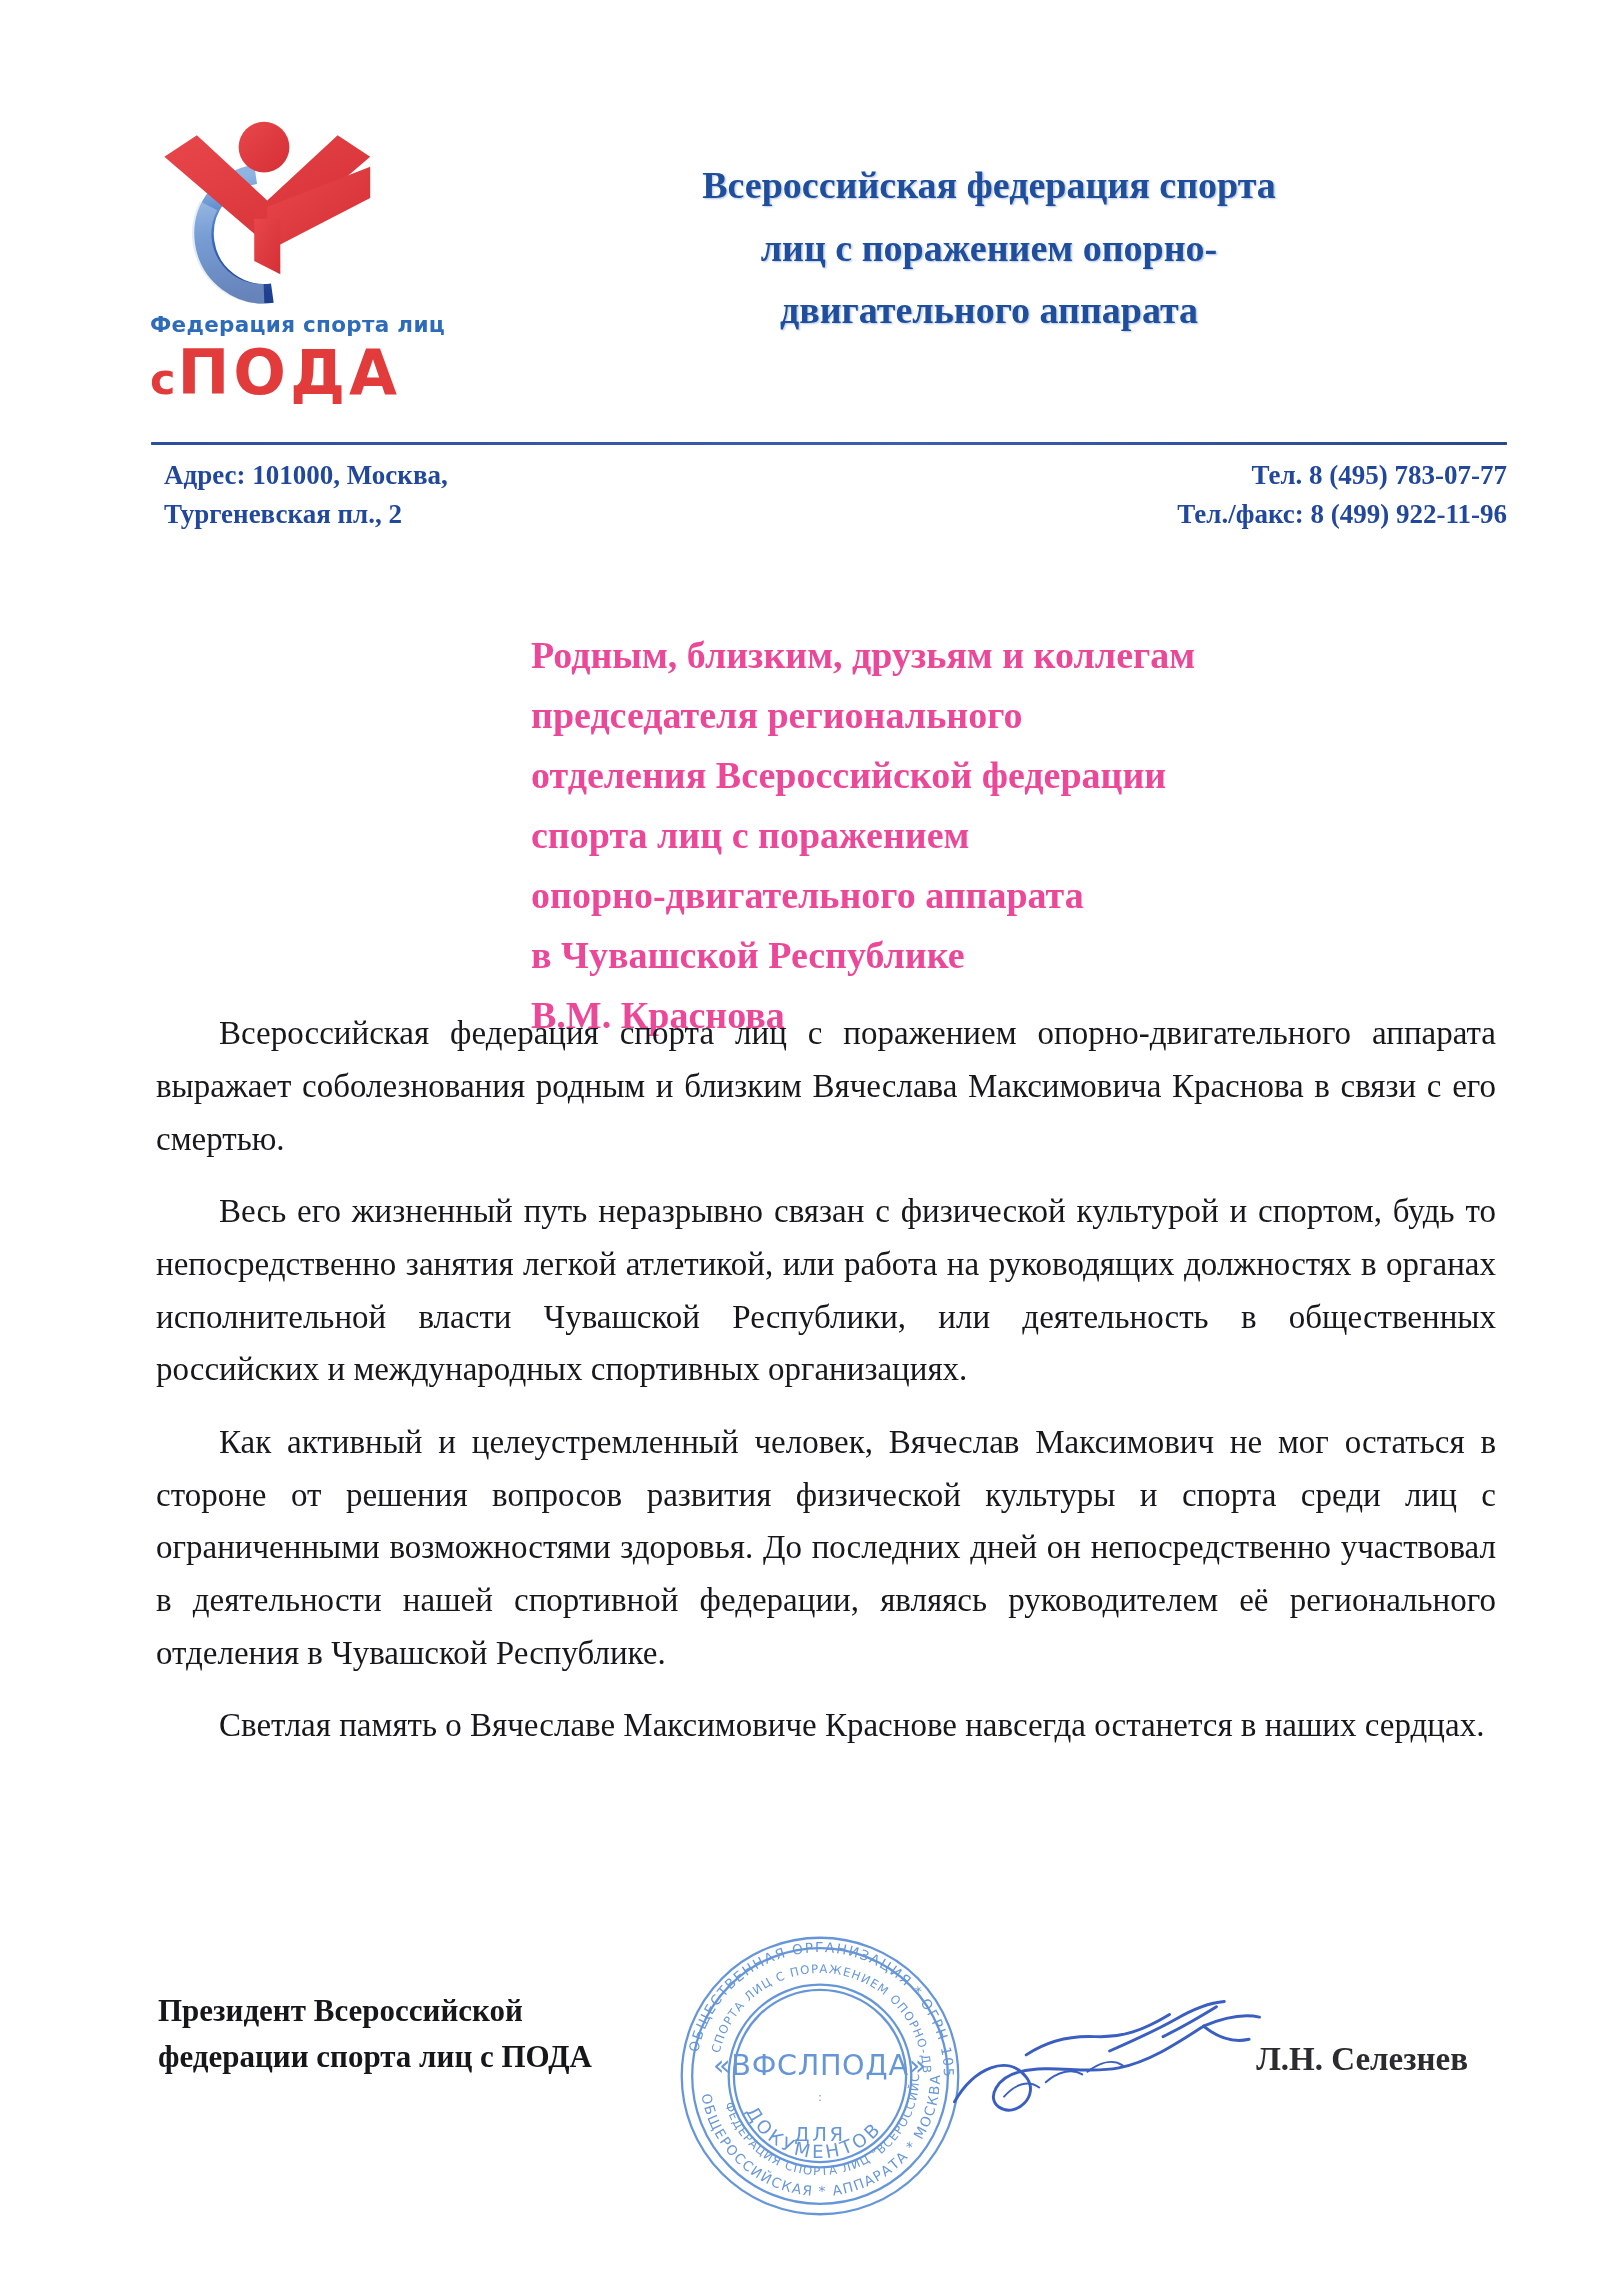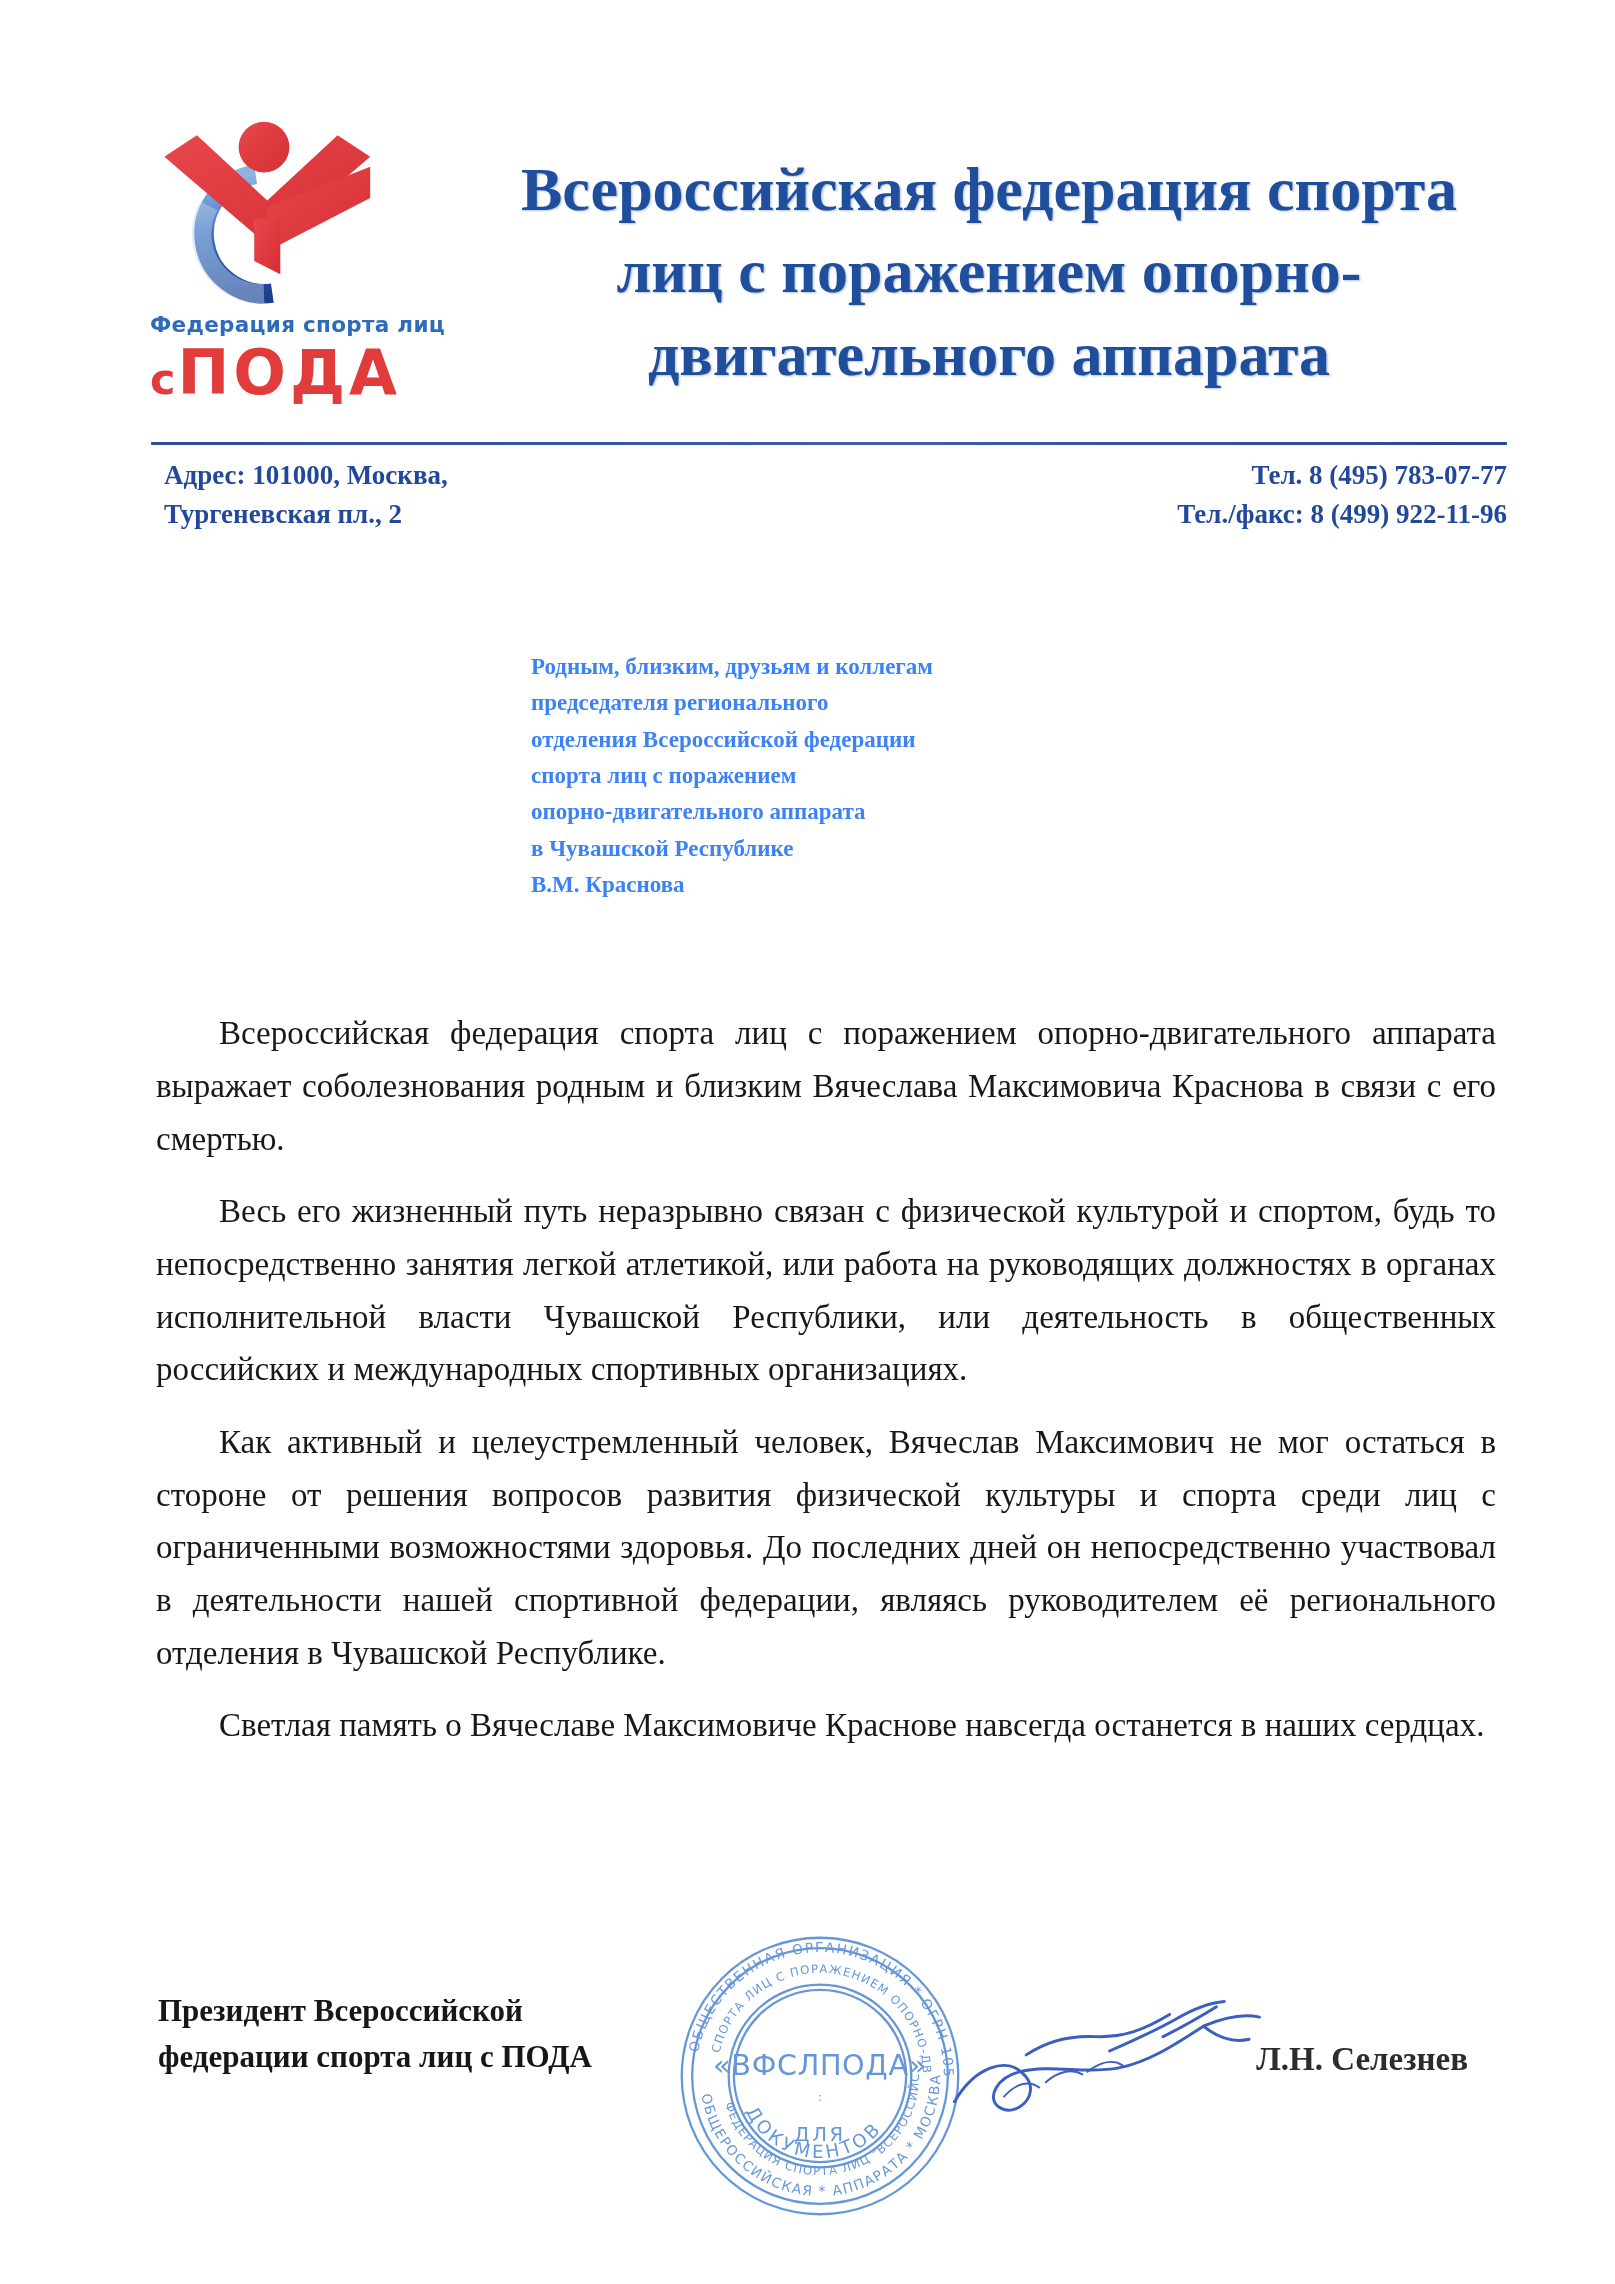--- a/index.html
+++ b/index.html
@@ -67,25 +67,25 @@
 
   .title-block {
     flex: 1 1 auto;
     padding-left: 13px;
     padding-top: 34px;
     text-align: center;
   }
   .org-title {
     font-family: "Liberation Serif", "DejaVu Serif", serif;
     font-weight: bold;
-    font-size: 62px;
+    font-size: 38px;
     line-height: 1.33;
     color: #1F4E9C;
     text-shadow: 1.3px 1.3px 2px rgba(120,150,200,0.55);
-    margin: 0;
+    margin: 12px;
   }
 
   
   .hrule {
     position: absolute;
     left: 151px;
     top: 442px;
     width: 1356px;
     height: 3.3px;
     background: linear-gradient(to right, #2B4F9E, #3A5FAE 55%, #28478F);
@@ -107,27 +107,27 @@
     line-height: 1.45;
     color: #22489B;
   }
   .contacts .addr { text-align: left; padding-left: 13px; }
   .contacts .phones { text-align: right; }
 
   
   .addressee {
     position: absolute;
     left: 531px;
-    top: 649px;
+    top: 625px;
     width: 782px;
     font-family: "Liberation Serif", "DejaVu Serif", serif;
     font-weight: bold;
-    font-size: 23px;
+    font-size: 38px;
     line-height: 1.58;
-    color: #3b82f6;
+    color: #ec4899;
   }
   .addressee div { white-space: nowrap; }
 
   
   .body-text {
     position: absolute;
     left: 156px;
     top: 1007px;
     width: 1340px;
     font-family: "Liberation Serif", "DejaVu Serif", serif;

